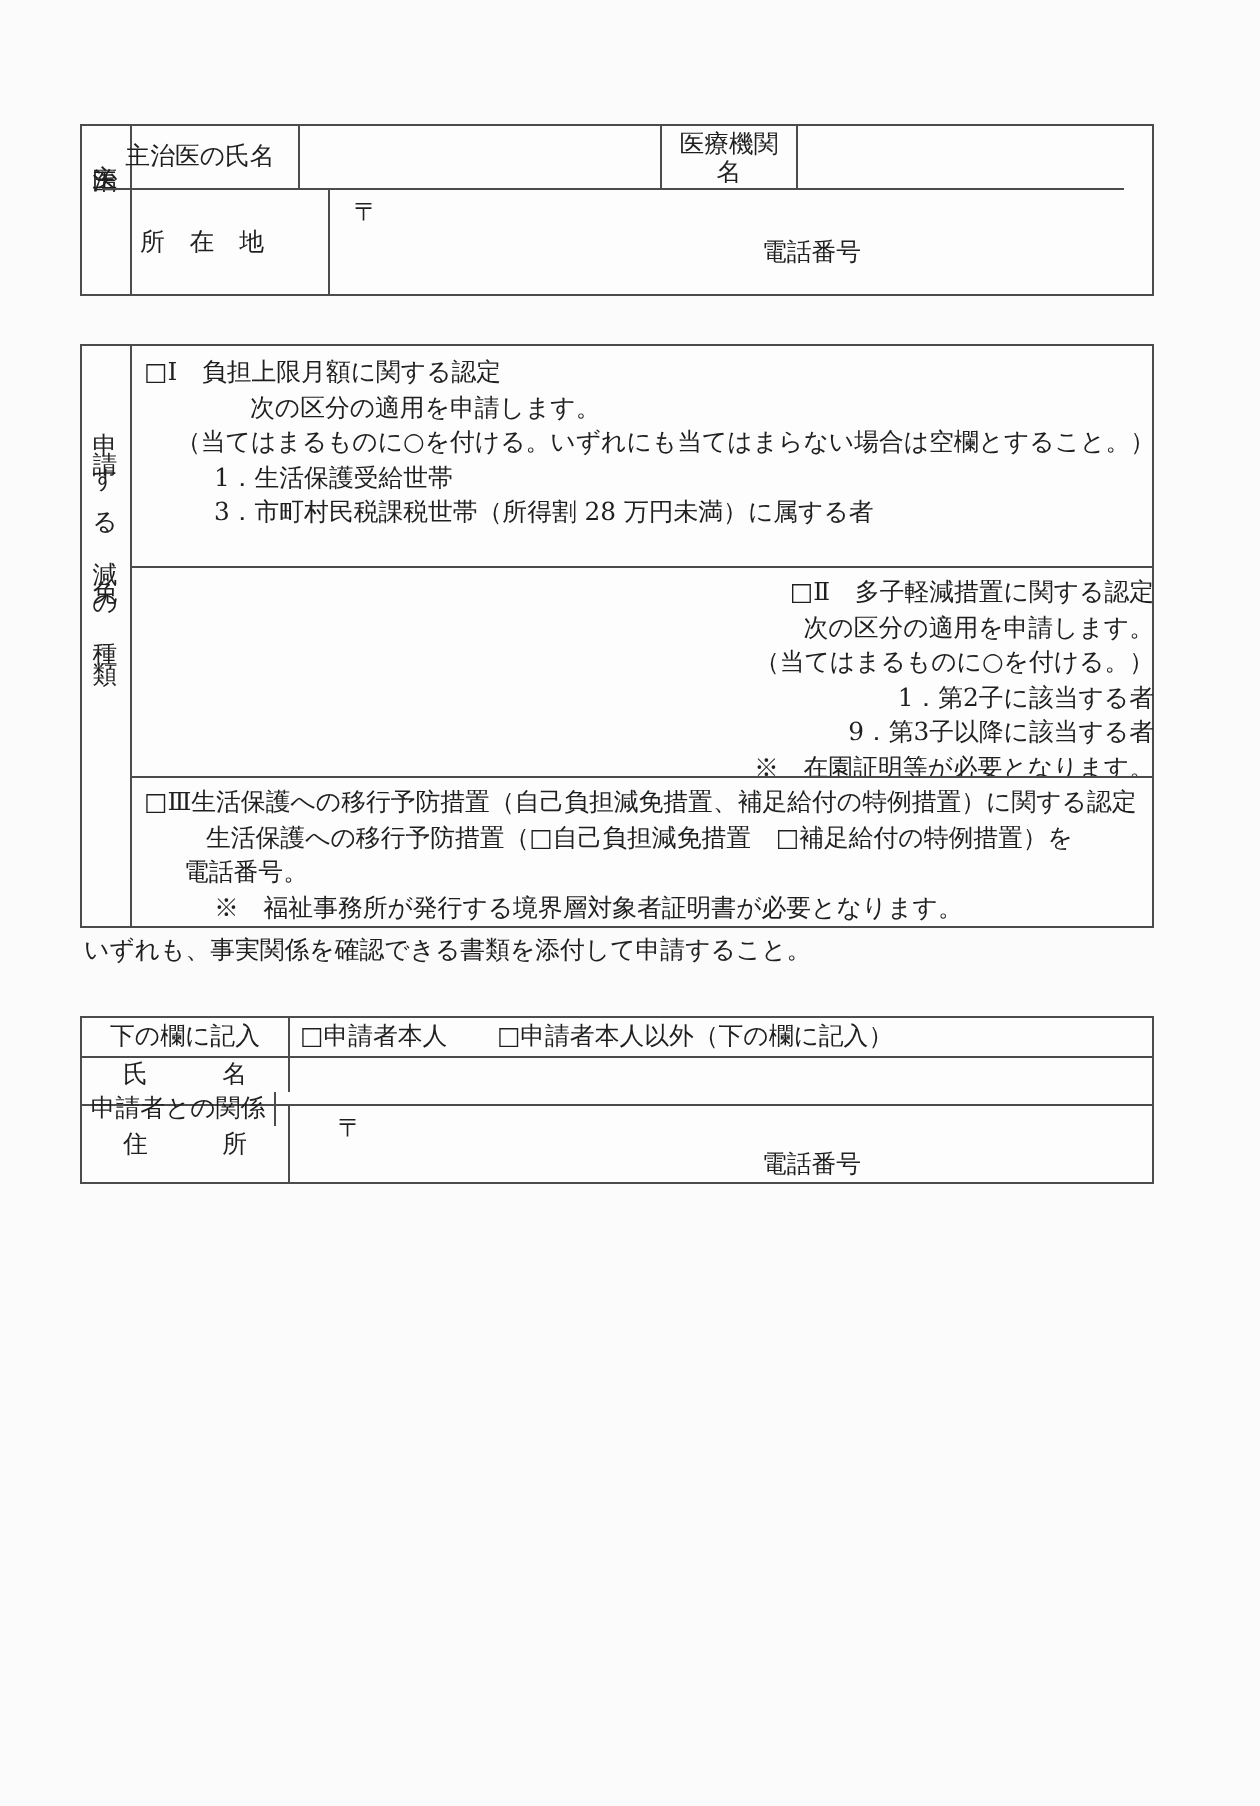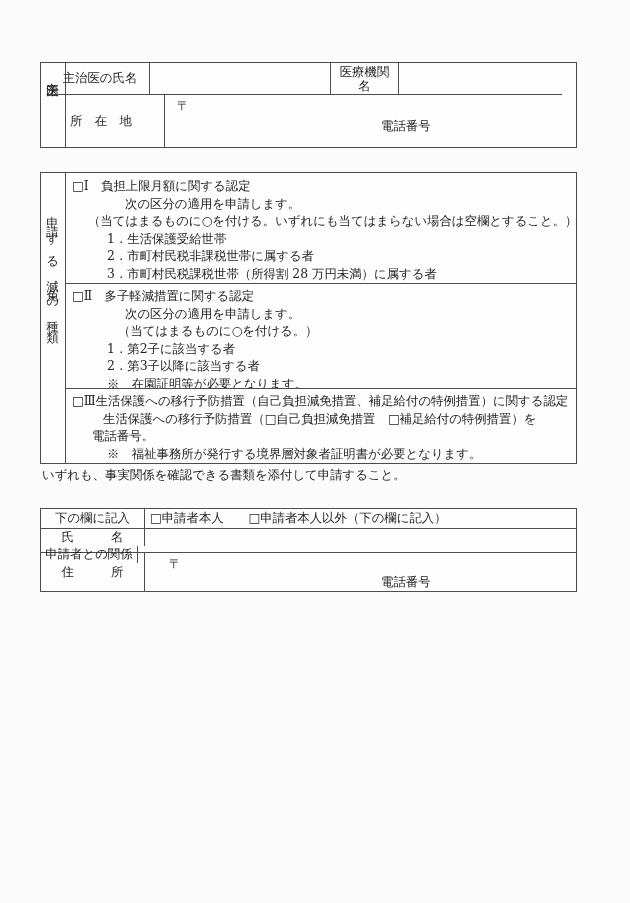--- a/index.html
+++ b/index.html
@@ -41,21 +41,21 @@
   .doc-addr-label { width:99px; justify-content:flex-start; padding-left:4px; }
   .doc-addr-content { flex:1; position:relative; border-right:none; display:block; }
   .postal { position:absolute; left:12px; top:3px; }
   .phone  { position:absolute; left:216px; top:23px; }
 
   
   .tbl-exemption { left:40px; top:172px; width:537px; height:292px; }
   .ex-body { position:absolute; left:25px; top:0; width:511px; height:100%; }
   .ex-sec { border-bottom:1px solid #4c4c4c; overflow:hidden; }
   .ex-sec-1 { height:111px; padding-top:4px; }
-  .ex-sec-2 { height:105px; padding-top:3px; }
+  .ex-sec-2 { height:105px; padding-top:3px;text-align:right; }
   .ex-sec-3 { height:73px;  padding-top:3px; border-bottom:none; }
   .line { line-height:17.5px; white-space:pre; }
   .ind-title  { padding-left:6px; }
   .ind-apply  { padding-left:59px; }
   .ind-paren1 { padding-left:22px; }
   .ind-paren2 { padding-left:52px; }
   .ind-item   { padding-left:41px; }
   .ind-cont   { padding-left:37px; }
   .ind-cont2  { padding-left:26px; }
 
@@ -107,30 +107,29 @@
   <div class="v-col">
     <div class="v-text v-exempt">申請する減免の種類</div>
   </div>
   <div class="ex-body">
 
     <div class="ex-sec ex-sec-1">
       <div class="line ind-title">□Ⅰ　負担上限月額に関する認定</div>
       <div class="line ind-apply">次の区分の適用を申請します。</div>
       <div class="line ind-paren1">（当てはまるものに○を付ける。いずれにも当てはまらない場合は空欄とすること。）</div>
       <div class="line ind-item">1．生活保護受給世帯</div>
-      <div class="line ind-item">2．市町村民税非課税世帯に属する者</div>
       <div class="line ind-item">3．市町村民税課税世帯（所得割 28 万円未満）に属する者</div>
     </div>
 
     <div class="ex-sec ex-sec-2">
       <div class="line ind-title">□Ⅱ　多子軽減措置に関する認定</div>
       <div class="line ind-apply">次の区分の適用を申請します。</div>
       <div class="line ind-paren2">（当てはまるものに○を付ける。）</div>
       <div class="line ind-item">1．第2子に該当する者</div>
-      <div class="line ind-item">2．第3子以降に該当する者</div>
+      <div class="line ind-item">9．第3子以降に該当する者</div>
       <div class="line ind-item">※　在園証明等が必要となります。</div>
     </div>
 
     <div class="ex-sec ex-sec-3">
       <div class="line ind-title">□Ⅲ生活保護への移行予防措置（自己負担減免措置、補足給付の特例措置）に関する認定</div>
       <div class="line ind-cont">生活保護への移行予防措置（□自己負担減免措置　□補足給付の特例措置）を</div>
       <div class="line ind-cont2">電話番号。</div>
       <div class="line ind-item">※　福祉事務所が発行する境界層対象者証明書が必要となります。</div>
     </div>
 

